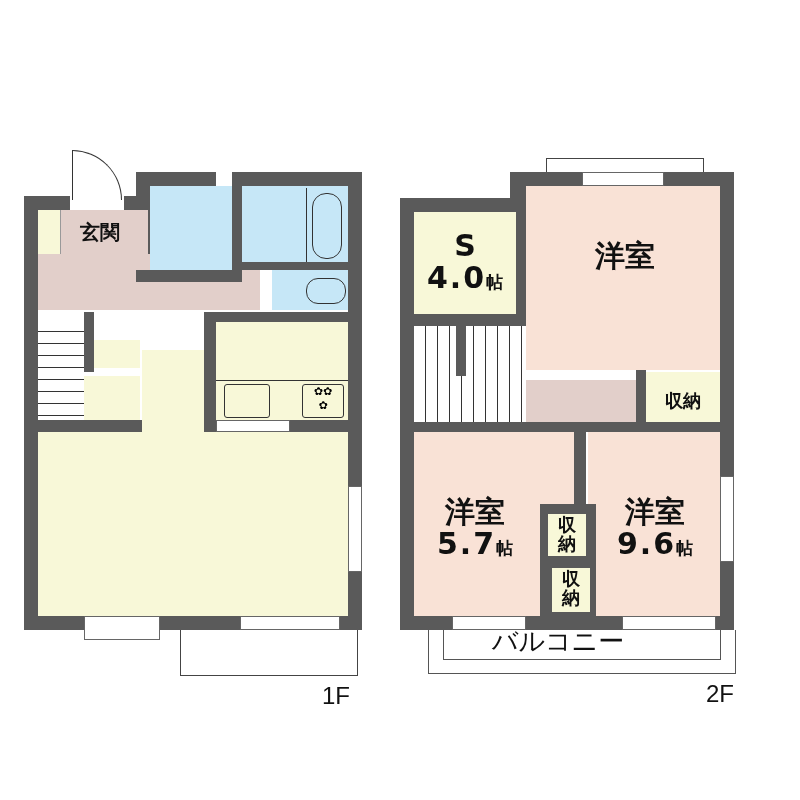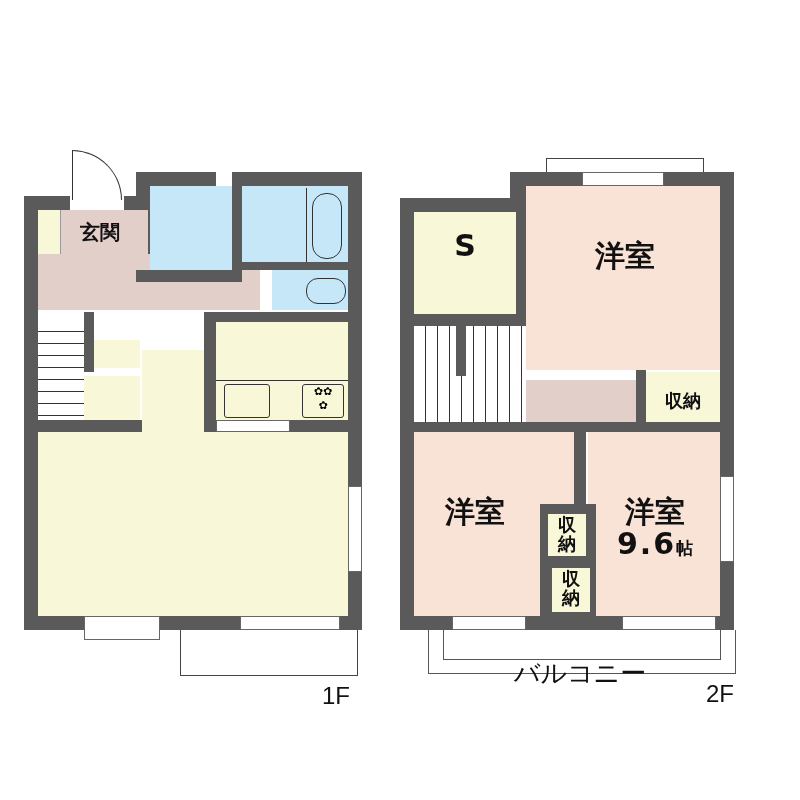--- a/index.html
+++ b/index.html
@@ -92,20 +92,21 @@
   <div class="wall" style="left:400px;top:616px;width:52px;height:14px;"></div>
   <div class="wall" style="left:526px;top:616px;width:96px;height:14px;"></div>
   <div class="wall" style="left:716px;top:616px;width:18px;height:14px;"></div>
   <div class="win" style="left:582px;top:172px;width:82px;height:14px;"></div>
   <div class="abs" style="left:546px;top:158px;width:158px;height:14px;border:1px solid #444;border-bottom:none;box-sizing:border-box;"></div>
 
   <div class="room" style="left:414px;top:212px;width:102px;height:102px;background:#f8f8d8;"></div>
   <div class="wall" style="left:400px;top:314px;width:126px;height:12px;"></div>
   <div class="lbl" style="left:414px;top:230px;width:102px;">
     <div class="big">S</div>
+    <div><span class="num">4.0</span><span class="unit">帖</span></div>
   </div>
 
   <div class="room" style="left:526px;top:186px;width:194px;height:184px;background:#f9e2d6;"></div>
   <div class="wall" style="left:516px;top:186px;width:10px;height:190px;"></div>
   <div class="lbl" style="left:560px;top:240px;width:130px;">
     <div class="big">洋室</div>
   </div>
 
   <div class="room" style="left:466px;top:326px;width:50px;height:44px;background:#f8f8d8;"></div>
   <div class="lbl sm" style="left:466px;top:340px;width:50px;">収納</div>
@@ -115,20 +116,21 @@
 
   <div class="room" style="left:414px;top:326px;width:112px;height:96px;background:#fff;background-image:repeating-linear-gradient(90deg,transparent 0 11px,#333 11px 12px);"></div>
   <div class="wall" style="left:456px;top:326px;width:10px;height:50px;"></div>
 
   <div class="room" style="left:526px;top:380px;width:110px;height:42px;background:#e2cfca;"></div>
   <div class="wall" style="left:400px;top:422px;width:334px;height:10px;"></div>
 
   <div class="room" style="left:414px;top:432px;width:160px;height:184px;background:#f9e2d6;"></div>
   <div class="lbl" style="left:420px;top:496px;width:110px;">
     <div class="big">洋室</div>
+    <div><span class="num">5.7</span><span class="unit">帖</span></div>
   </div>
 
   <div class="room" style="left:588px;top:432px;width:132px;height:184px;background:#f9e2d6;"></div>
   <div class="lbl" style="left:600px;top:496px;width:110px;">
     <div class="big">洋室</div>
     <div><span class="num">9.6</span><span class="unit">帖</span></div>
   </div>
 
   <div class="wall" style="left:574px;top:422px;width:12px;height:86px;"></div>
   <div class="wall" style="left:540px;top:504px;width:56px;height:112px;"></div>
@@ -139,16 +141,16 @@
   <div class="lbl sm" style="left:552px;top:570px;width:38px;white-space:pre-line;">収
 納</div>
 
   <div class="win" style="left:720px;top:476px;width:14px;height:86px;"></div>
   <div class="win" style="left:452px;top:616px;width:74px;height:14px;"></div>
   <div class="win" style="left:622px;top:616px;width:94px;height:14px;"></div>
 
   <div class="abs" style="left:428px;top:630px;width:308px;height:44px;border:1px solid #555;border-top:none;box-sizing:border-box;">
     <div style="position:absolute;left:14px;top:0;width:278px;height:30px;border:1px solid #555;border-top:none;box-sizing:border-box;"></div>
   </div>
-  <div class="lbl" style="left:470px;top:628px;width:220px;font-size:26px;font-weight:normal;margin-top:32px;">バルコニー</div>
+  <div class="lbl" style="left:448px;top:628px;width:220px;font-size:26px;font-weight:normal;">バルコニー</div>
 
   <div class="floor-label" style="left:706px;top:680px;">2F</div>
 </div>
 
 </body></html>

